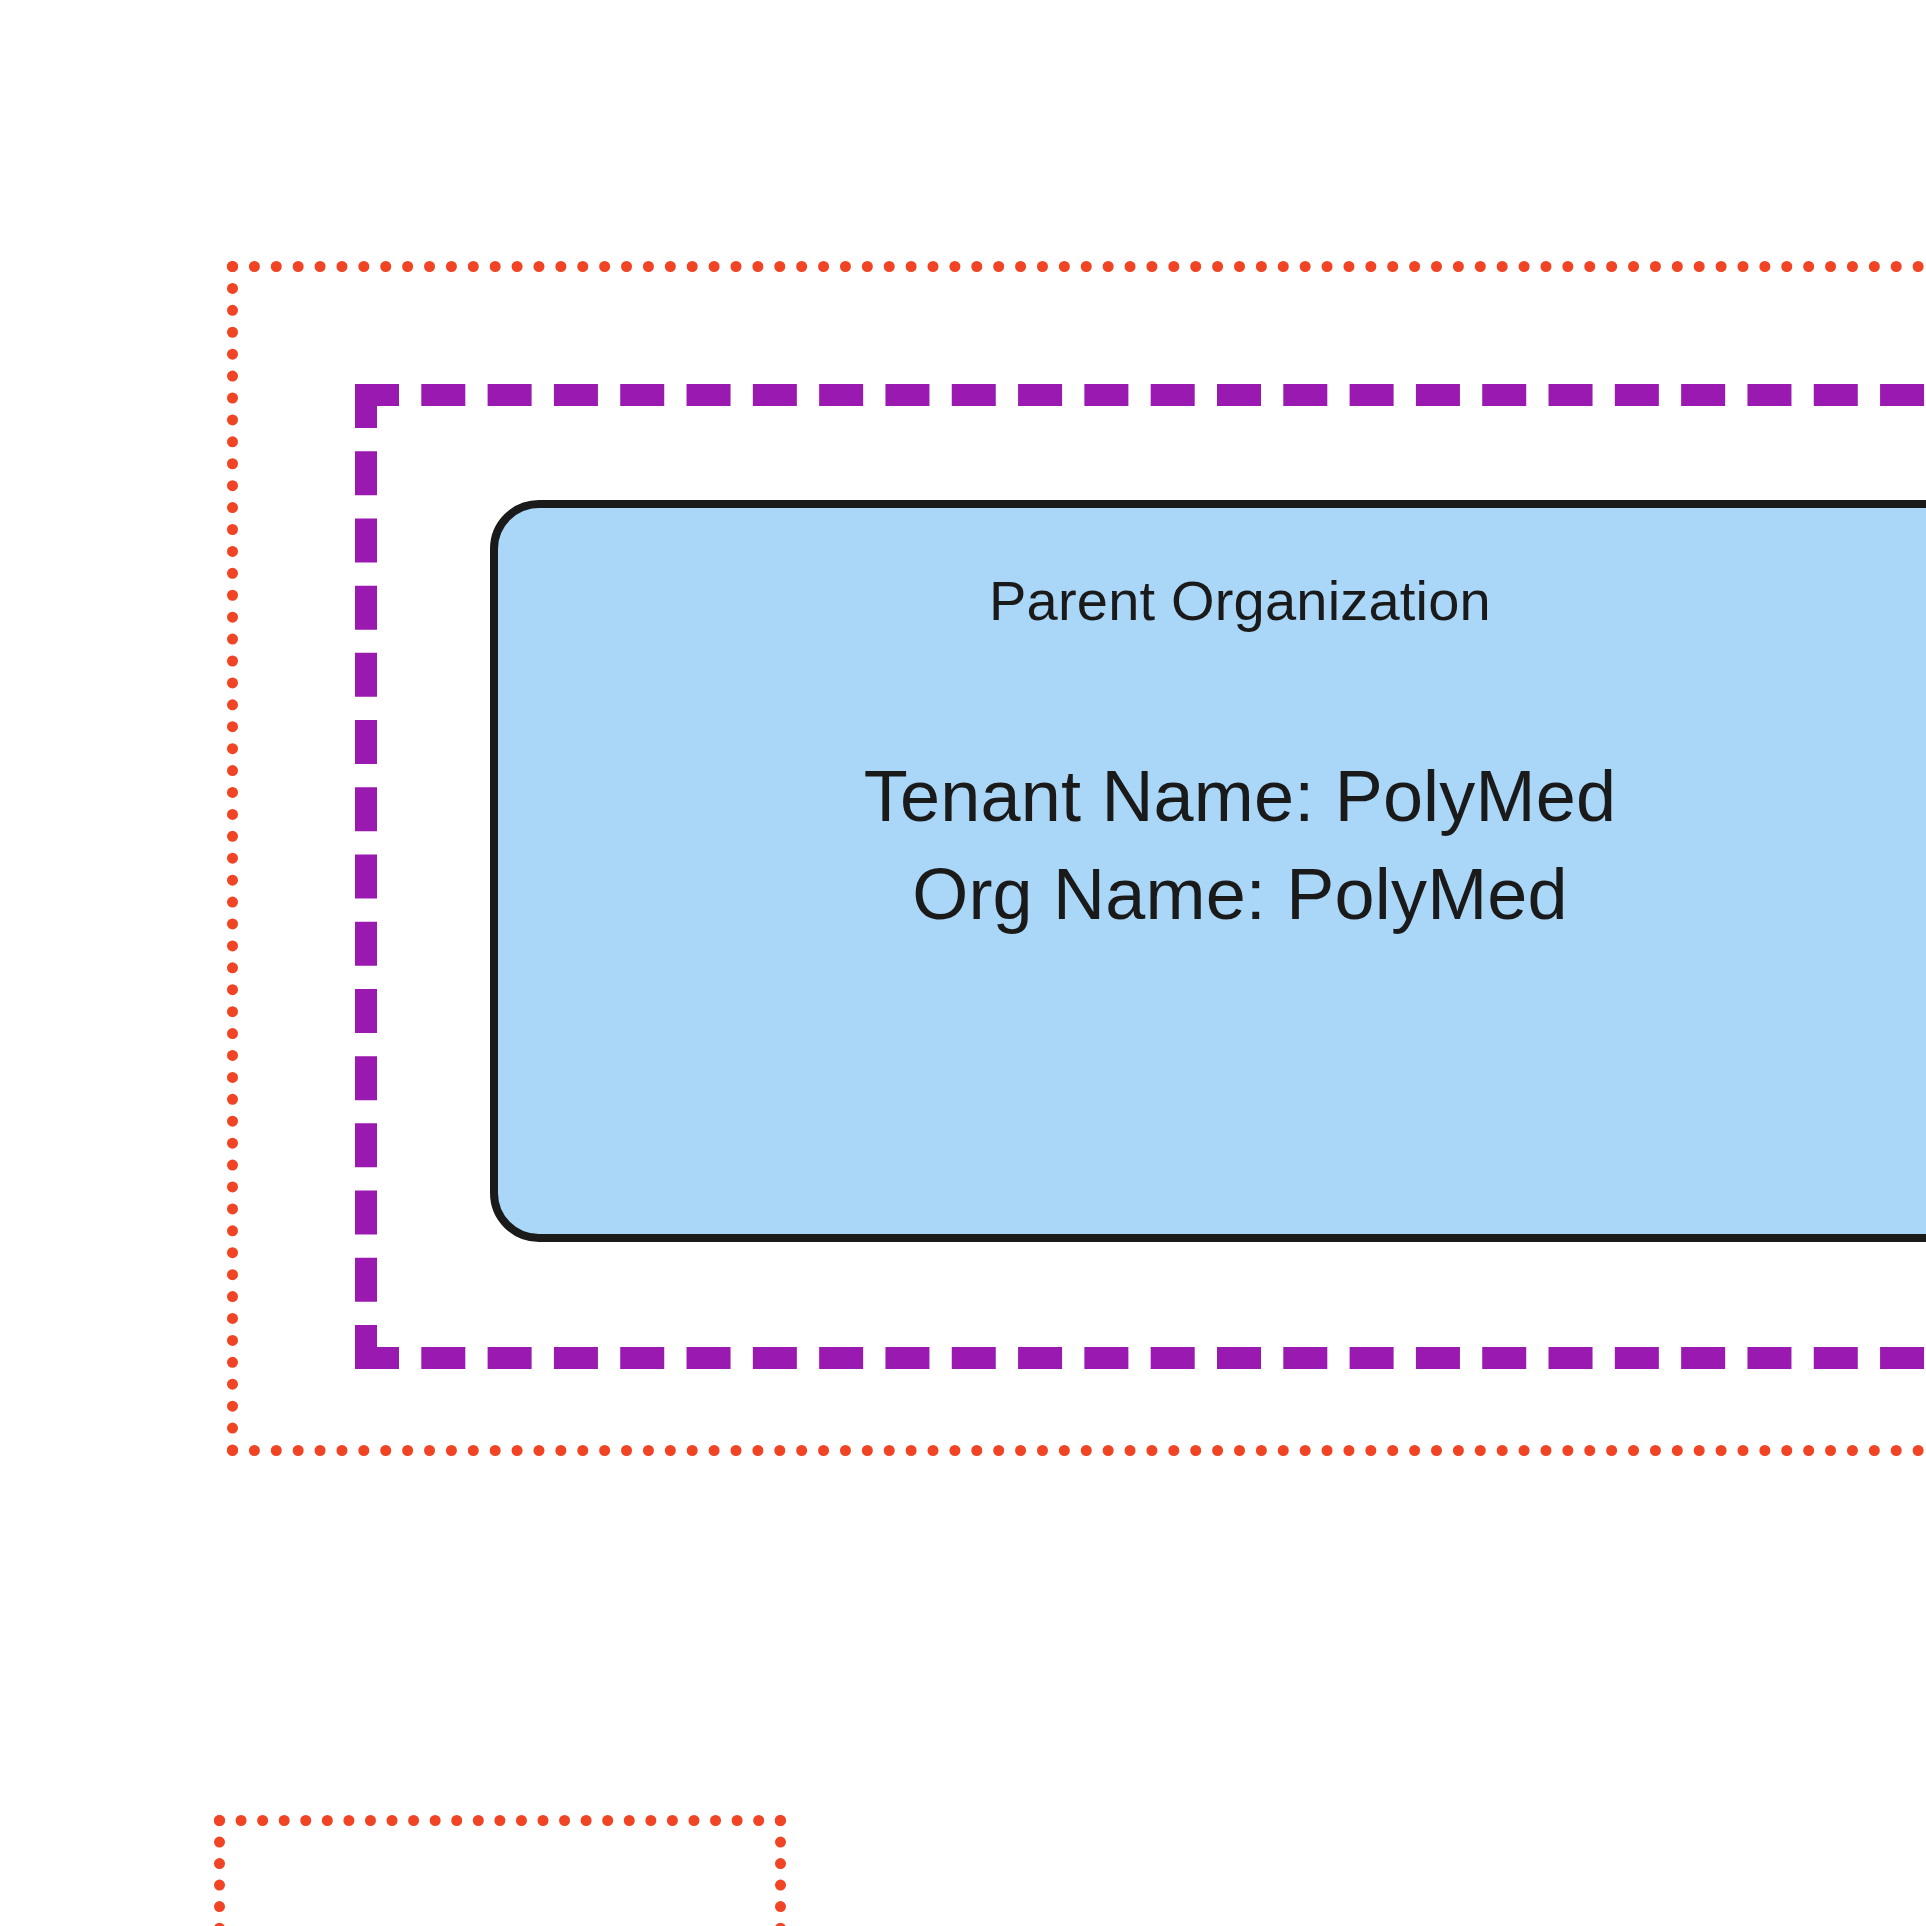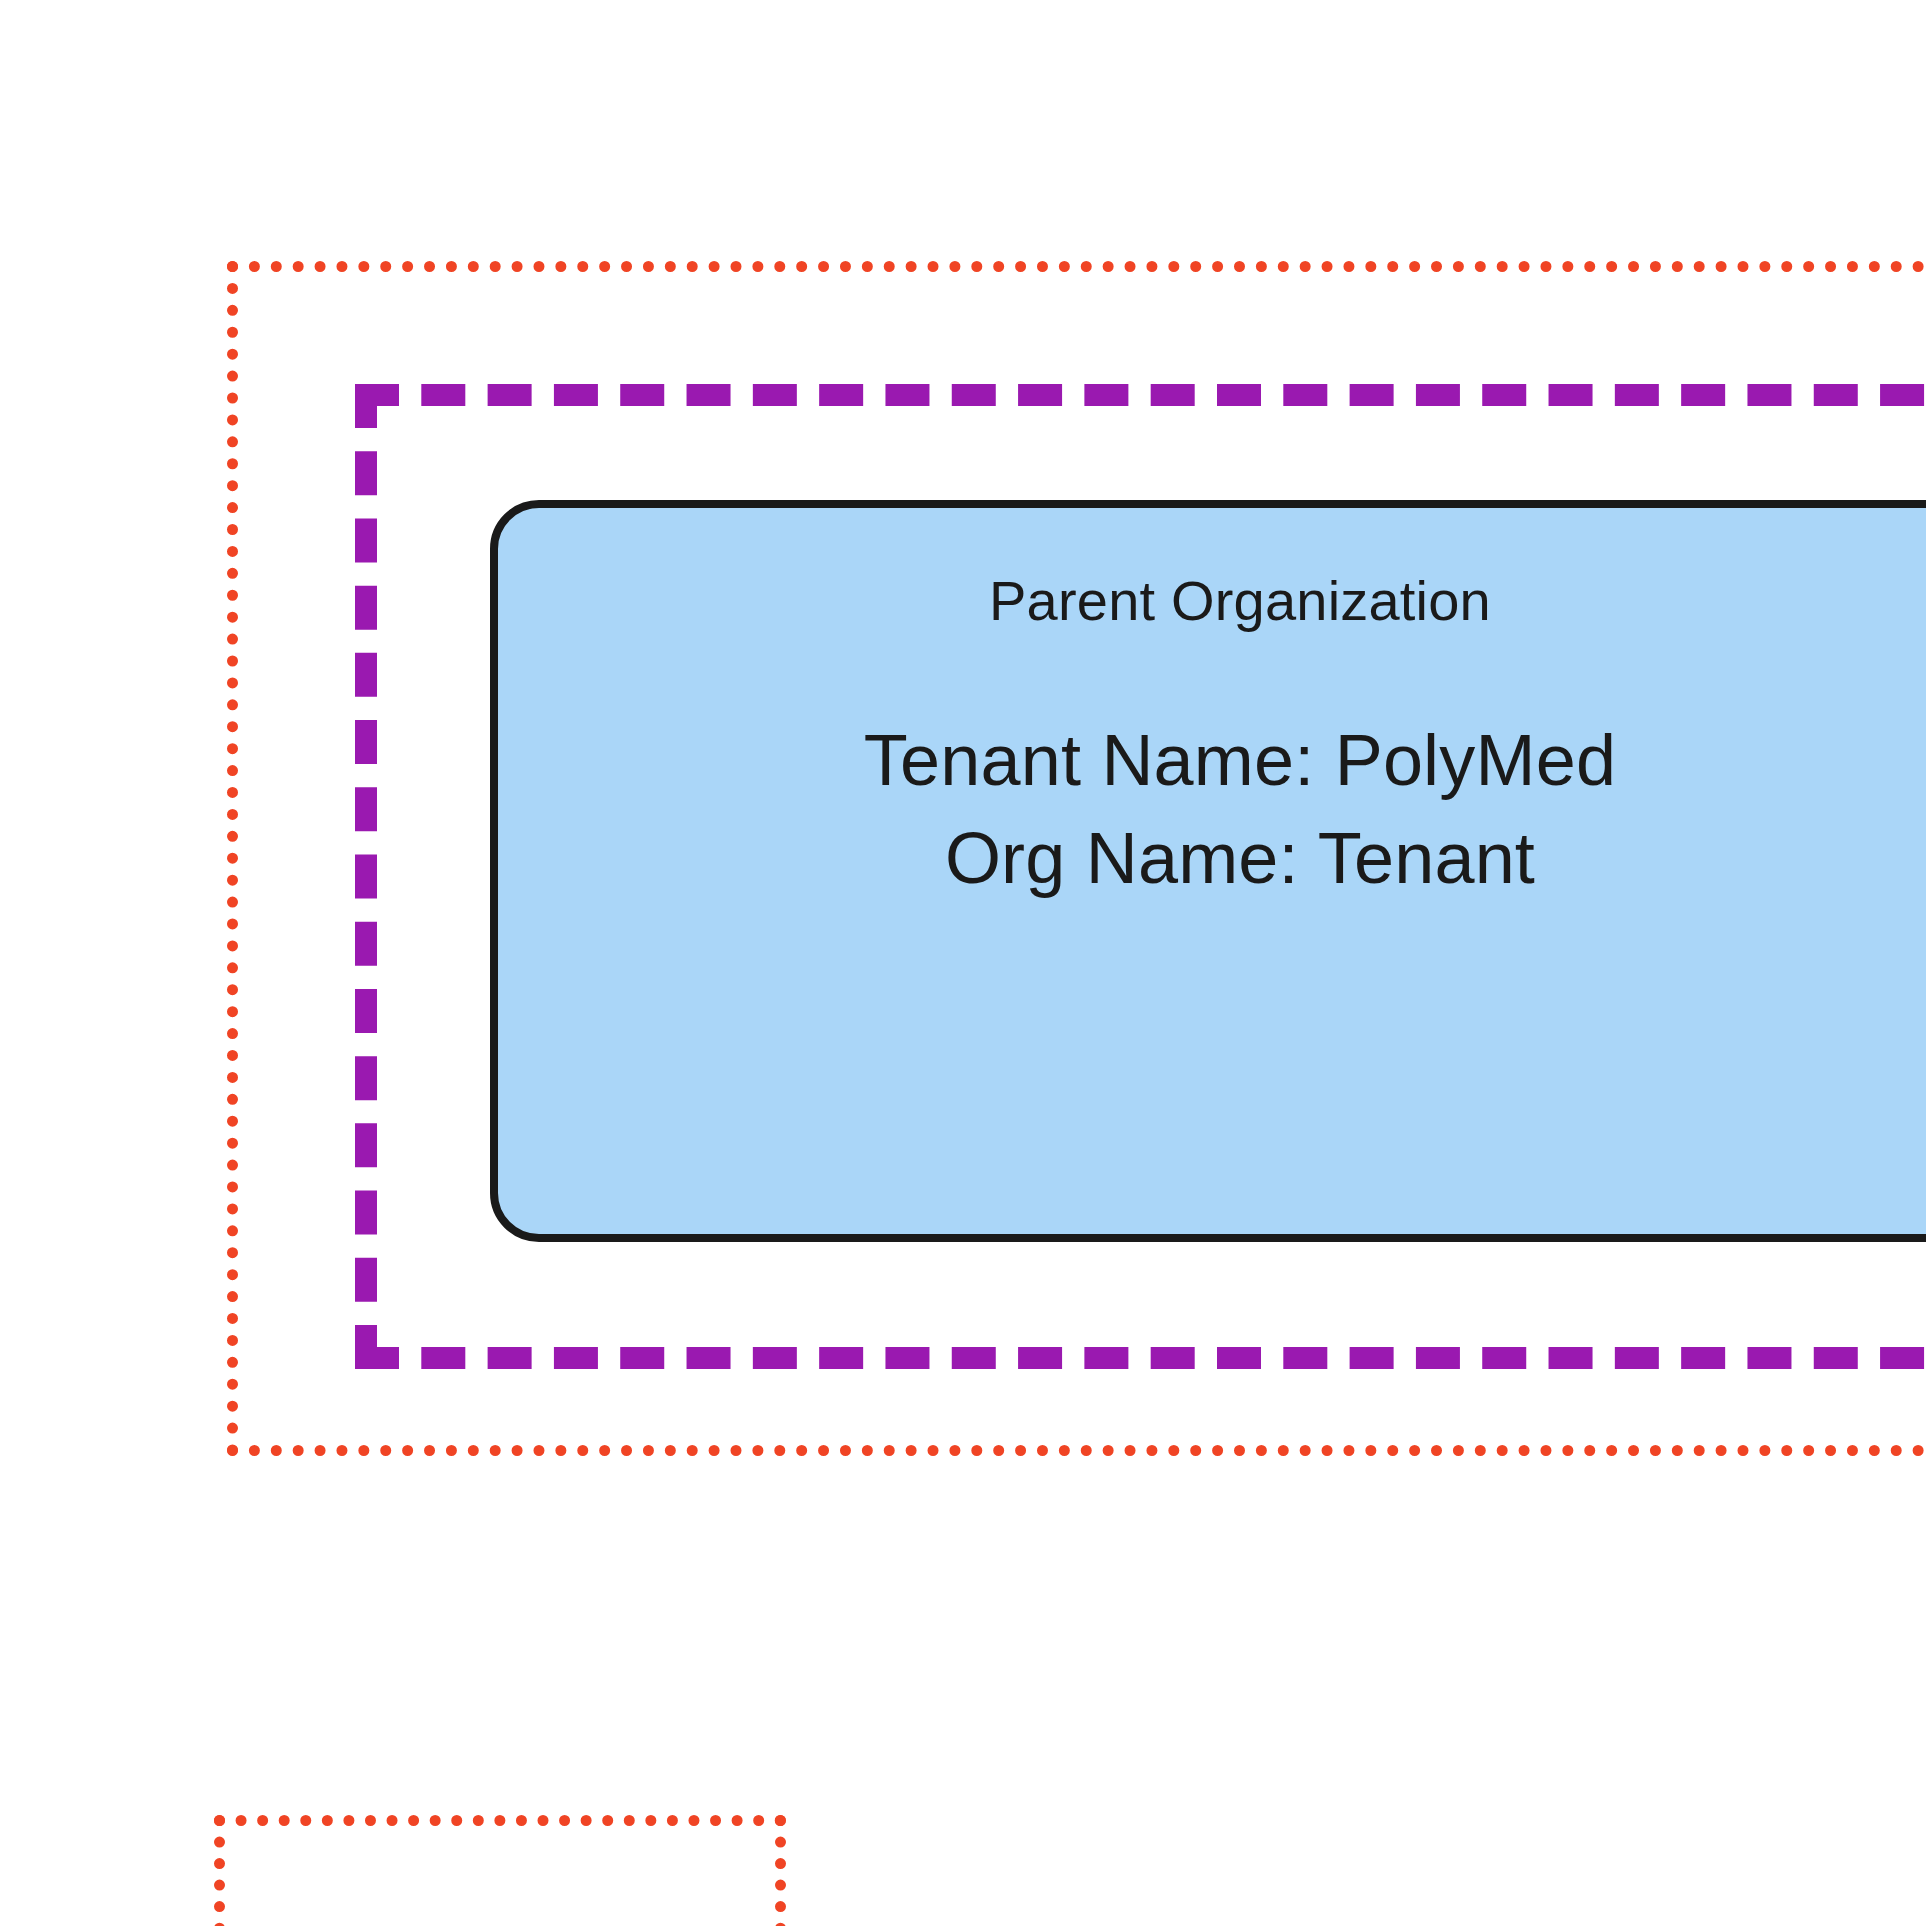--- a/index.html
+++ b/index.html
@@ -68,21 +68,21 @@
   }
   .org-title {
     font-size: 56px;
     line-height: 1.12;
     color: #1A1A1A;
     font-weight: 400;
     text-align: center;
     letter-spacing: 0.2px;
   }
   .org-detail-block {
-    margin-top: 80px;
+    margin-top: 116px;
     display: flex;
     flex-direction: column;
     align-items: center;
     gap: 3.1px;
   }
   .org-detail {
     font-size: 72px;
     line-height: 1.32;
     color: #1A1A1A;
     font-weight: 400;
@@ -132,21 +132,21 @@
 <div id="canvas">
 
   <div class="group-pool-frame"></div>
 
   <div class="person-pool-frame"></div>
 
   <div class="org-node">
     <div class="org-title">Parent Organization</div>
     <div class="org-detail-block">
       <div class="org-detail">Tenant Name: PolyMed</div>
-      <div class="org-detail">Org Name: Tenant</div>
+      <div class="org-detail">Org Name: PolyMed</div>
     </div>
   </div>
 
   <div class="legend">
 
     <div class="legend-row legend-row-group">
       <div class="legend-swatch swatch-group"></div>
       <div class="legend-label label-group">Group pool</div>
     </div>
 

